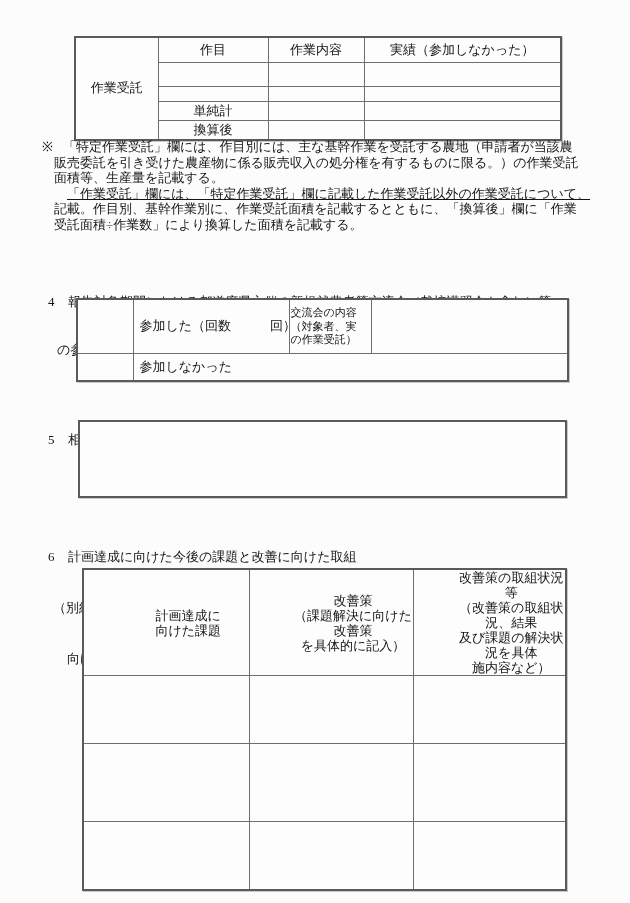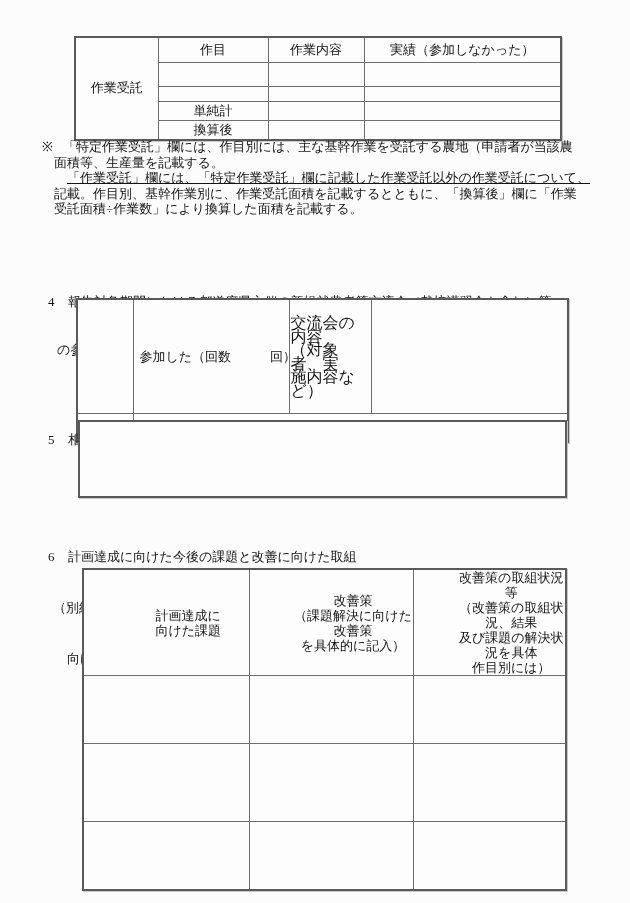--- a/index.html
+++ b/index.html
@@ -30,21 +30,21 @@
   .sec4 { left:48px; top:262px; }
   .sec4 .cont { padding-left:9px; }
   .sec5 { left:48px; top:400px; }
   .sec6 { left:48px; top:514px; line-height:17px; }
   .sec6 .pnote1 { padding-left:5px; }
   .sec6 .pnote2 { padding-left:19px; }
 
   
   .t4 { left:76px; top:298px; width:491px; }
   .t4 .lbl { padding-left:6px; vertical-align:middle; white-space:pre; }
-  .t4 .small { font-size:16px; line-height:13.5px; padding:16px 1px; vertical-align:middle; }
+  .t4 .small { font-size:11px; line-height:13.5px; padding:6px 1px; vertical-align:middle; }
 
   
   .box5 { position:absolute; left:78px; top:420px; width:485px; height:74px;
           border:2px solid #5a5a5a; box-shadow:1px 1px 0 #c9c9c9; background:#fdfdfd; }
 
   
   .t6 { left:82px; top:568px; width:483px; }
   .t6 .hdr { line-height:15px;padding-left:44px; }
 </style>
 </head>
@@ -84,20 +84,21 @@
     <tr style="height:15px">
       <td class="c">換算後</td>
       <td></td>
       <td></td>
     </tr>
   </tbody>
     </table>
 
   <div class="note">
     <div class="line"><span class="marker">※</span><span>「特定作業受託」欄には、作目別には、主な基幹作業を受託する農地（申請者が当該農</span></div>
+    <div class="line wrap">販売委託を引き受けた農産物に係る販売収入の処分権を有するものに限る。）の作業受託</div>
     <div class="line wrap">面積等、生産量を記載する。</div>
     <div class="line indent">「作業受託」欄には、「特定作業受託」欄に記載した作業受託以外の作業受託について、</div>
     <div class="line wrap">記載。作目別、基幹作業別に、作業受託面積を記載するとともに、「換算後」欄に「作業</div>
     <div class="line wrap">受託面積÷作業数」により換算した面積を記載する。</div>
   </div>
 
   <div class="sec sec4">
     <div><span class="num">4</span><span>報告対象期間における都道府県主催の新規就農者等交流会（栽培講習会も含む）等へ</span></div>
     <div class="cont">の参加について（どちらかにチェックする。）</div>
   </div>
@@ -109,21 +110,21 @@
         <col style="width:82px">
         <col style="width:197px">
       </colgroup>
     <tbody>
         <tr style="height:54px">
       <td></td>
       <td class="lbl">参加した（回数　　　回）</td>
       <td class="small">
         <div>交流会の内容</div>
         <div>（対象者、実</div>
-        <div>施内容など）</div>
+        <div>の作業受託）</div>
       </td>
       <td></td>
     </tr>
     <tr style="height:28px">
       <td></td>
       <td colspan="3" class="lbl">参加しなかった</td>
     </tr>
   </tbody>
     </table>
 
@@ -152,21 +153,21 @@
       </td>
       <td class="c hdr">
         <div>改善策</div>
         <div>（課題解決に向けた改善策</div>
         <div>を具体的に記入）</div>
       </td>
       <td class="c hdr">
         <div>改善策の取組状況等</div>
         <div>（改善策の取組状況、結果</div>
         <div>及び課題の解決状況を具体</div>
-        <div>作目別には）</div>
+        <div>施内容など）</div>
       </td>
     </tr>
     <tr style="height:68px">
       <td></td>
       <td></td>
       <td></td>
     </tr>
     <tr style="height:78px">
       <td></td>
       <td></td>

